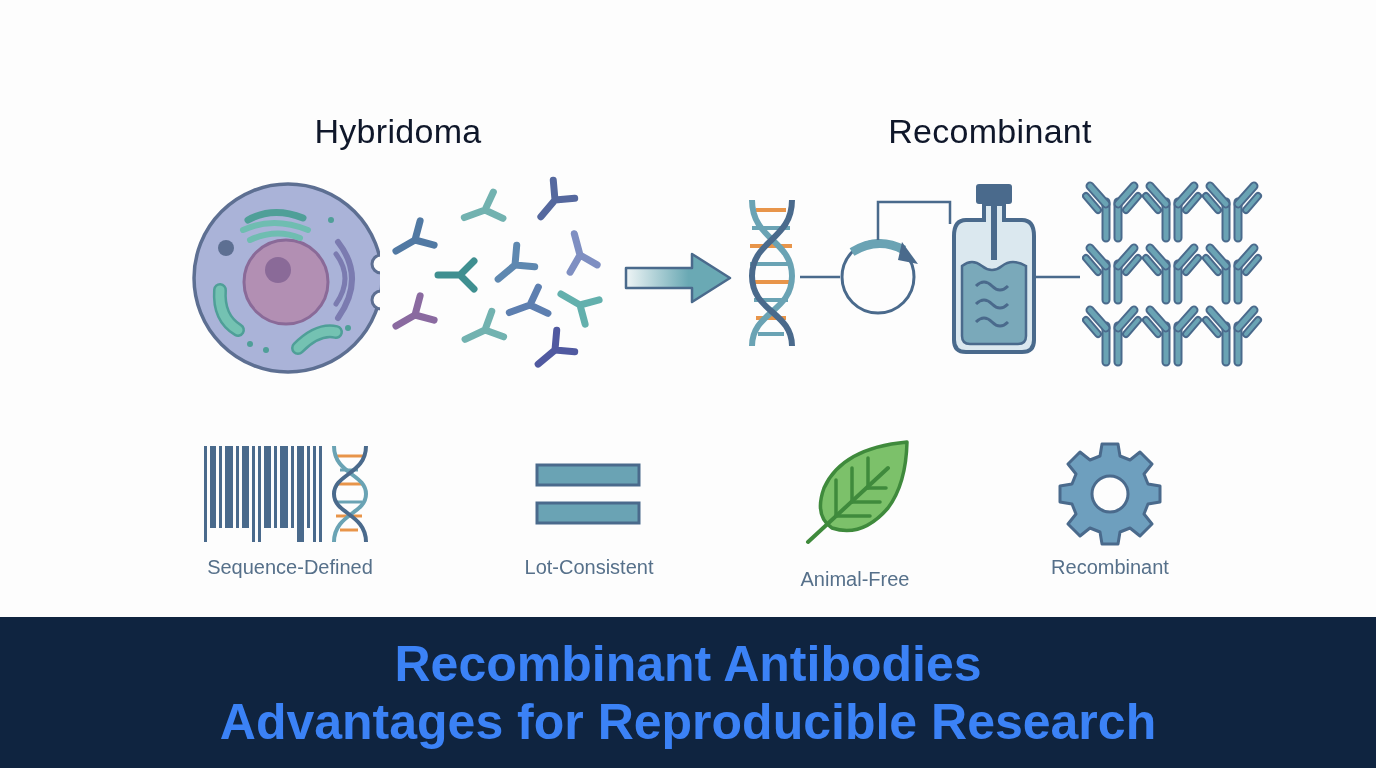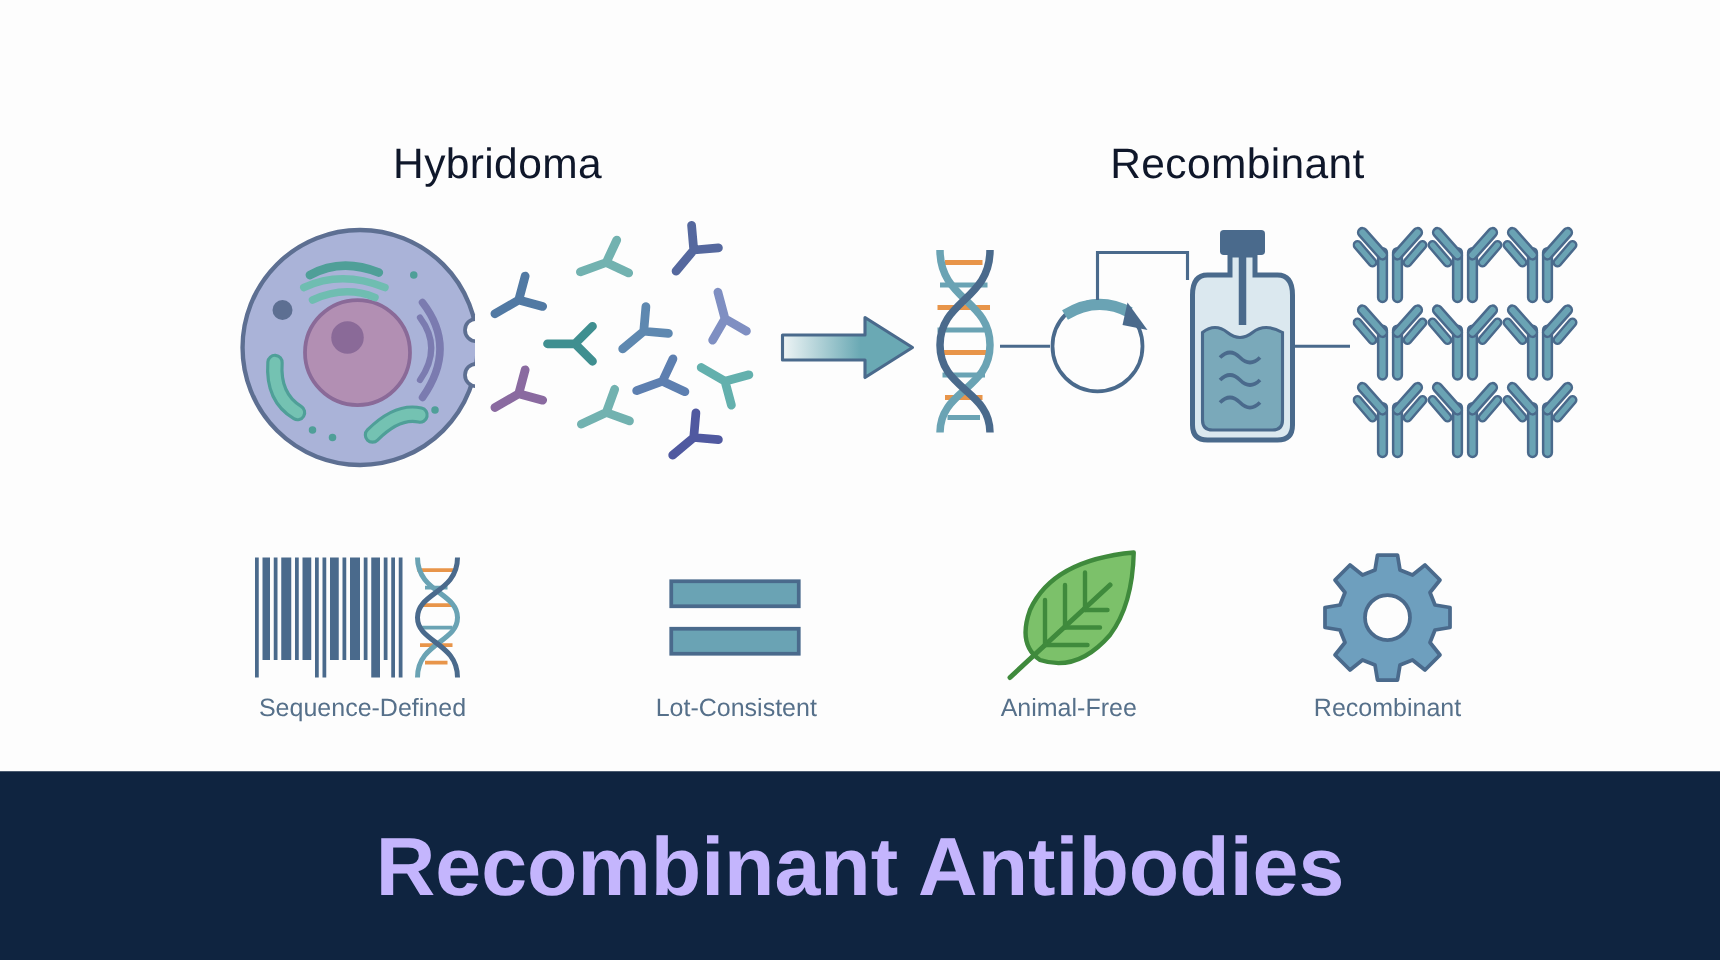--- a/index.html
+++ b/index.html
@@ -27,23 +27,23 @@
   }
   .banner {
     position: absolute;
     left: 0; top: 617px;
     width: 1376px; height: 151px;
     background: #0f2440;
     display: flex; flex-direction: column;
     align-items: center; justify-content: center;
   }
   .banner .line {
-    color: #c4b5fd;
+    color: #3b82f6;
     font-weight: bold;
-    font-size: 66px;
+    font-size: 50px;
     line-height: 58px;
     text-align: center;
     font-family: "Liberation Sans", "DejaVu Sans", sans-serif;
   }
   svg { display: block; }
 </style>
 </head>
 <body>
 
 <div class="section-title" style="left:248px; top:112px; width:300px;">Hybridoma</div>
@@ -251,18 +251,19 @@
   <svg width="108" height="108" viewBox="0 0 108 108">
     <g transform="translate(54,54)">
       <path d="M-8 -50 L8 -50 L10 -38 L20 -34 L30 -42 L42 -30 L34 -20 L38 -10 L50 -8 L50 8 L38 10 L34 20 L42 30 L30 42 L20 34 L10 38 L8 50 L-8 50 L-10 38 L-20 34 L-30 42 L-42 30 L-34 20 L-38 10 L-50 8 L-50 -8 L-38 -10 L-34 -20 L-42 -30 L-30 -42 L-20 -34 L-10 -38 Z" fill="#6e9fbe" stroke="#4a6a8c" stroke-width="3" stroke-linejoin="round"></path>
       <circle r="18" fill="#fdfdfd" stroke="#4a6a8c" stroke-width="3"></circle>
     </g>
   </svg>
 </div>
 
 <div class="feature-label" style="left:150px; top:556px;">Sequence-Defined</div>
 <div class="feature-label" style="left:449px; top:556px;">Lot-Consistent</div>
-<div class="feature-label" style="left:715px; top:556px;">Animal-Free</div>
+<div class="feature-label" style="left:715px; top:568px;">Animal-Free</div>
 <div class="feature-label" style="left:970px; top:556px;">Recombinant</div>
 
 <div class="banner">
   <div class="line">Recombinant Antibodies</div>
+  <div class="line">Advantages for Reproducible Research</div>
 </div>
 
 </body></html>

